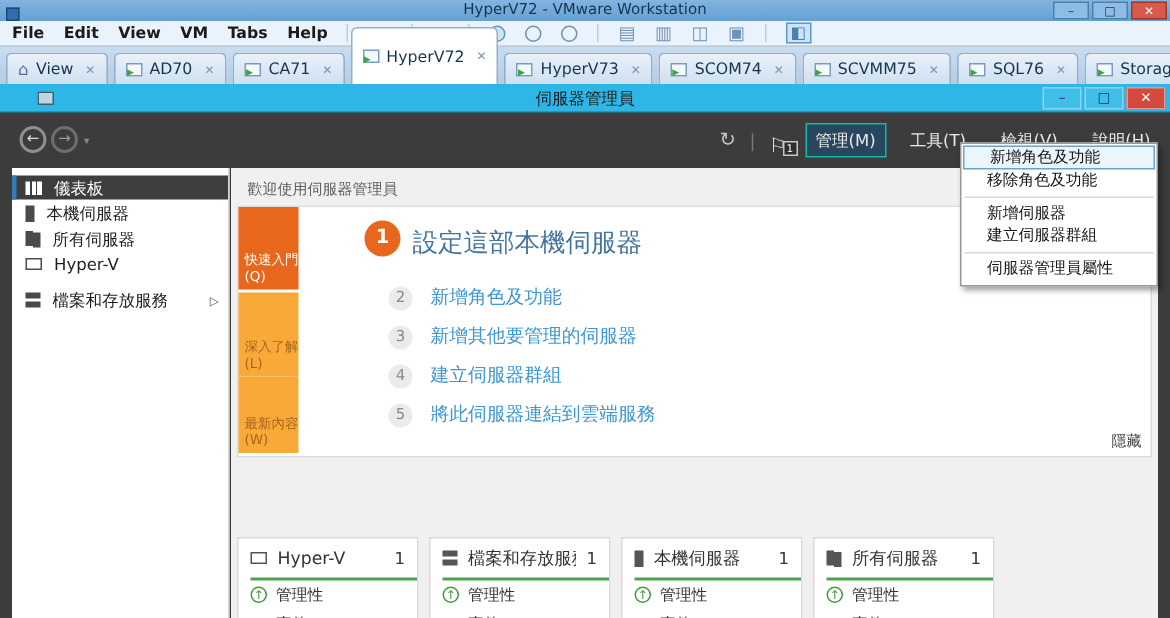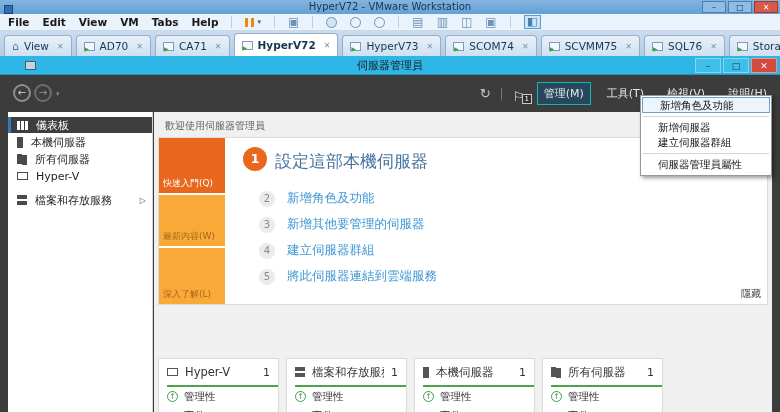--- a/index.html
+++ b/index.html
@@ -29,21 +29,21 @@
   .circ-ico.b { background:#CFE4F6; }
   .lib-toggle { width:17px; height:14px; background:#CDE3F6; border:1px solid #5B9BD5;
     font-size:11px; color:#4A7FAE; text-align:center; line-height:12px; }
 
   
   .vmw-tabbar { position:absolute; left:0; top:31px; width:780px; height:25px;
     background:linear-gradient(#CBDCEF,#B4CCE6); display:flex; align-items:flex-end; padding-left:4px; }
   .tab { height:21px; display:flex; align-items:center; gap:5px; padding:0 7px;
     background:linear-gradient(#E9F1FA,#CFE0F1); border:1px solid #93AFCB; border-bottom:none;
     border-radius:4px 4px 0 0; margin-right:4px; font-size:10.5px; color:#15354F; white-space:nowrap; }
-  .tab.active { background:#FFFFFF; font-weight:bold; height:23px; }
+  .tab.active { background:#FFFFFF; font-weight:normal; height:38px; }
   .tab .thome { font-size:11px; color:#4E7396; }
   .tab .tmon { position:relative; width:11px; height:9px; background:#F4F9FE; border:1px solid #7A9CC0; }
   .tab .tmon i { position:absolute; left:0; bottom:-2px; font-style:normal; font-size:6px; color:#3FA33F; line-height:6px; }
   .tab .tclose { font-size:8px; color:#7A93AD; margin-left:3px; }
 
   
   .guest-titlebar { position:absolute; left:0; top:56px; width:780px; height:19px;
     background:#2EB7E6; border-bottom:1px solid #1E97C2; }
   .gt-icon { position:absolute; left:25px; top:5px; width:11px; height:9px;
     background:#BFD6DF; border:1px solid #41606E; }
@@ -96,21 +96,21 @@
   .ic-servers { width:5px; height:10px; background:currentColor; box-shadow:5px 1px 0 0 currentColor; margin-right:5px; }
   .ic-monitor { width:11px; height:8px; border:1.5px solid currentColor; }
   .ic-filestore { width:10px; height:4px; background:currentColor; box-shadow:0 6px 0 0 currentColor; margin-bottom:6px; }
 
   .content { position:absolute; left:154px; top:112px; width:618px; height:300px; background:#F0F0F0; }
   .welcome { position:absolute; left:11px; top:7px; font-size:10px; color:#5F5F5F; }
 
   
   .qtile { position:absolute; left:4px; top:25px; width:610px; height:168px; background:#FFFFFF; border:1px solid #DCDCDC; }
   .qstrip { position:absolute; left:0; top:0; width:57px; height:100%; }
-  .qseg { position:relative; width:66px; }
+  .qseg { position:relative; width:40px; }
   .qseg1 { height:55px; background:#E8671D; margin-bottom:2px; }
   .qseg2 { height:51px; background:#F9A938; margin-bottom:2px; }
   .qseg3 { height:56px; background:#F9A938; }
   .qlabel { position:absolute; left:4px; bottom:3px; font-size:9px; }
   .qseg1 .qlabel { color:#FFFFFF; }
   .qseg2 .qlabel,.qseg3 .qlabel { color:#A8661C; }
   .bignum { position:absolute; left:84px; top:9px; width:24px; height:24px; border-radius:50%;
     background:#E8671D; color:#fff; font-size:13px; font-weight:bold; text-align:center; line-height:24px; }
   .qheading { position:absolute; left:116px; top:12px; font-size:17px; color:#44749E; }
   .qstep { position:absolute; left:100px; display:flex; align-items:center; gap:12px; }
@@ -264,20 +264,21 @@
       </span>
       <span class="sm-menu open">管理(M)</span>
       <span class="sm-menu">工具(T)</span>
       <span class="sm-menu">檢視(V)</span>
       <span class="sm-menu">說明(H)</span>
     </span>
   </div>
 
   <div class="dropdown">
     <div class="dd-item hover">新增角色及功能</div>
+    <div class="dd-item">移除角色及功能</div>
     <div class="dd-sep"></div>
     <div class="dd-item">新增伺服器</div>
     <div class="dd-item">建立伺服器群組</div>
     <div class="dd-sep"></div>
     <div class="dd-item">伺服器管理員屬性</div>
   </div>
 
   <div class="edge" style="left:0"></div>
   <div class="edge" style="left:772px"></div>
 
@@ -306,25 +307,25 @@
   </div>
 
   <div class="content">
     <div class="welcome">歡迎使用伺服器管理員</div>
 
     <div class="qtile">
       <div class="qstrip">
         <div class="qseg qseg1">
           <span class="qlabel">快速入門(Q)</span>
         </div>
+        <div class="qseg qseg3">
+          <span class="qlabel">深入了解(L)</span>
+        </div>
         <div class="qseg qseg2">
           <span class="qlabel">最新內容(W)</span>
-        </div>
-        <div class="qseg qseg3">
-          <span class="qlabel">深入了解(L)</span>
         </div>
       </div>
       <div class="bignum">1</div>
       <div class="qheading">設定這部本機伺服器</div>
 
       <div class="qstep" style="top:52px">
         <span class="snum">2</span>
         <span class="stext">新增角色及功能</span>
       </div>
       <div class="qstep" style="top:78px">

